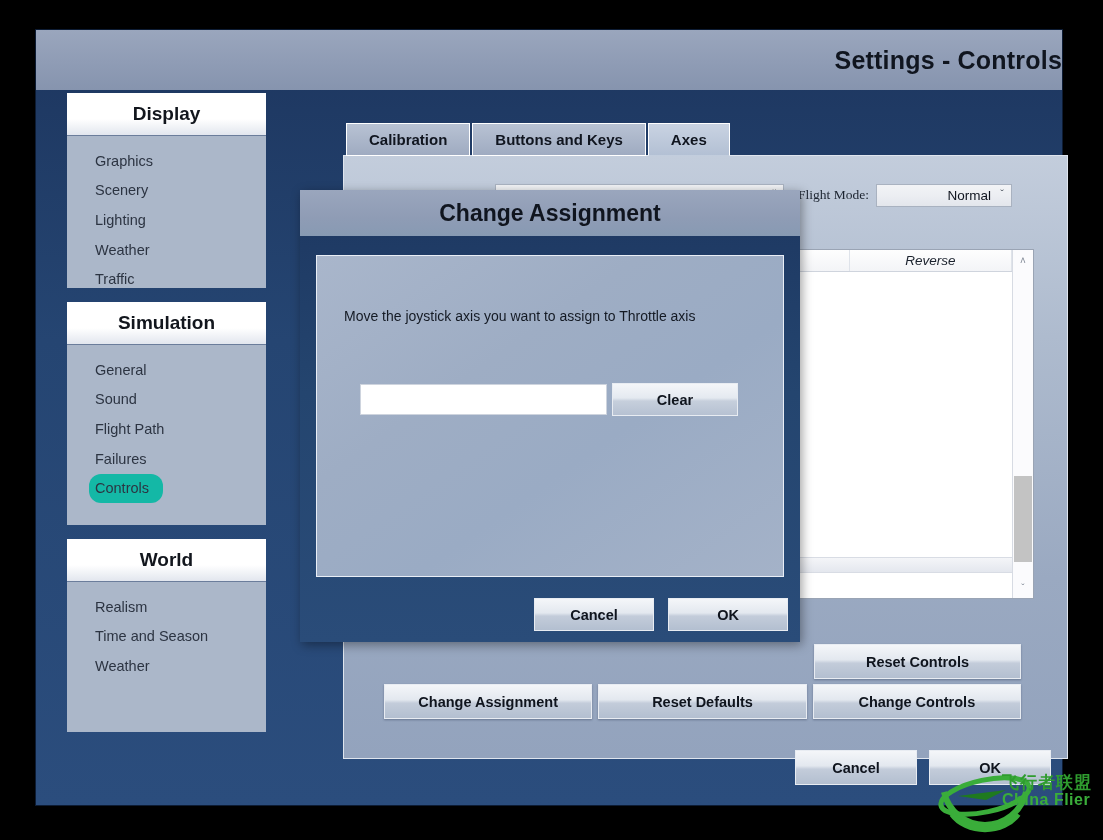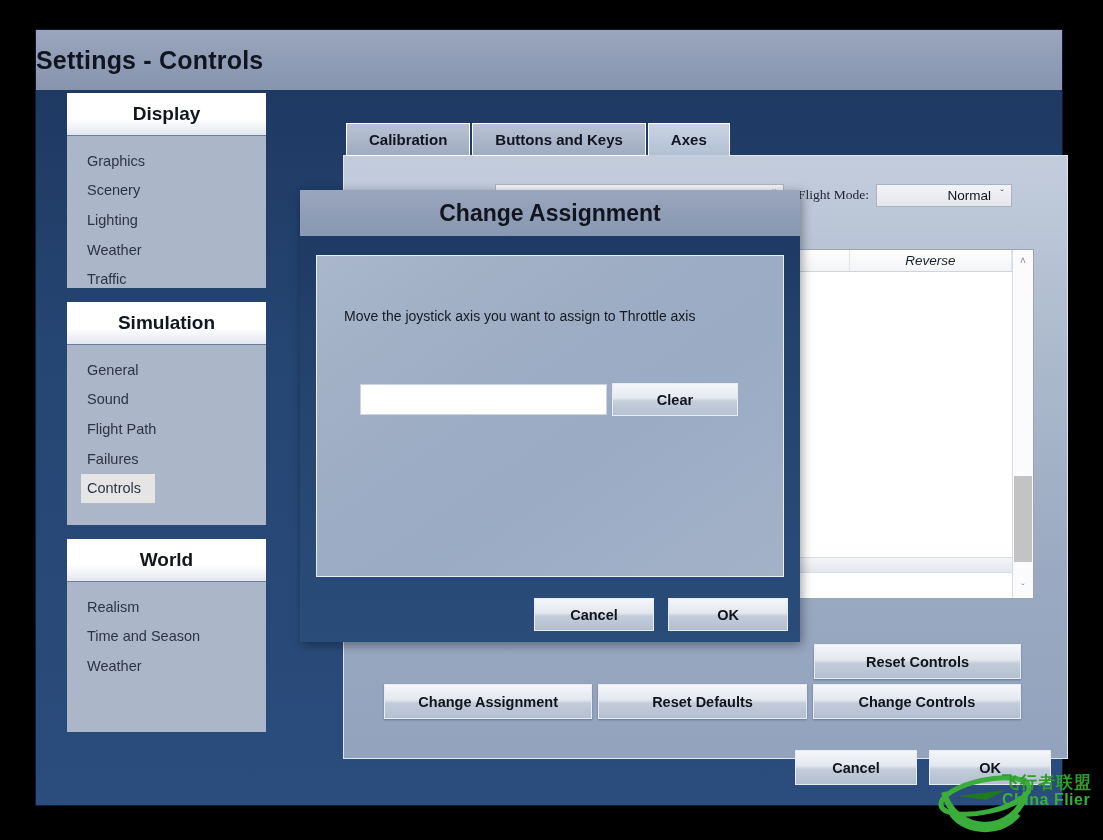--- a/index.html
+++ b/index.html
@@ -32,21 +32,21 @@
     box-shadow: 0 0 0 1px #0d1c34;
   }
   #title-bar {
     position: absolute;
     left: 0; top: 0;
     width: 1026px;
     height: 60px;
     background: linear-gradient(180deg, #9aa6bd 0%, #8f9cb5 55%, #8694ae 100%);
     display: flex;
     align-items: center;
-    justify-content: flex-start;
+    justify-content: flex-end;
   }
   #title-bar .title-text {
     font-size: 25px;
     font-weight: bold;
     color: #10151f;
     letter-spacing: 0.2px;
   }
 
   
   #sidebar {
@@ -63,34 +63,35 @@
     display: flex;
     align-items: center;
     justify-content: center;
     font-size: 19px;
     font-weight: bold;
     color: #12161d;
     border-bottom: 1px solid #6b7d9b;
   }
   .side-list {
     background: #abb7c9;
-    padding: 10px 0 12px 0;
+    padding: 10px 0 12px 8px;
   }
   .side-item {
     font-size: 14.5px;
     color: #2c3442;
     padding: 6.5px 0 6.5px 20px;
     line-height: 1.15;
   }
   .side-item.selected {
-    background: #e5e5e5;
+    background: #14b8a6;
     display: inline-block;
     padding-right: 14px;
     margin-left: 14px;
     padding-left: 6px;
+    border-radius: 12px;
   }
   #g-display .side-list { height: 152px; box-sizing: border-box; }
   #g-simulation .side-list { height: 180px; box-sizing: border-box; }
   #g-world .side-list { height: 150px; box-sizing: border-box; }
 
   
   #tab-strip {
     position: absolute;
     left: 310px;
     top: 93px;

